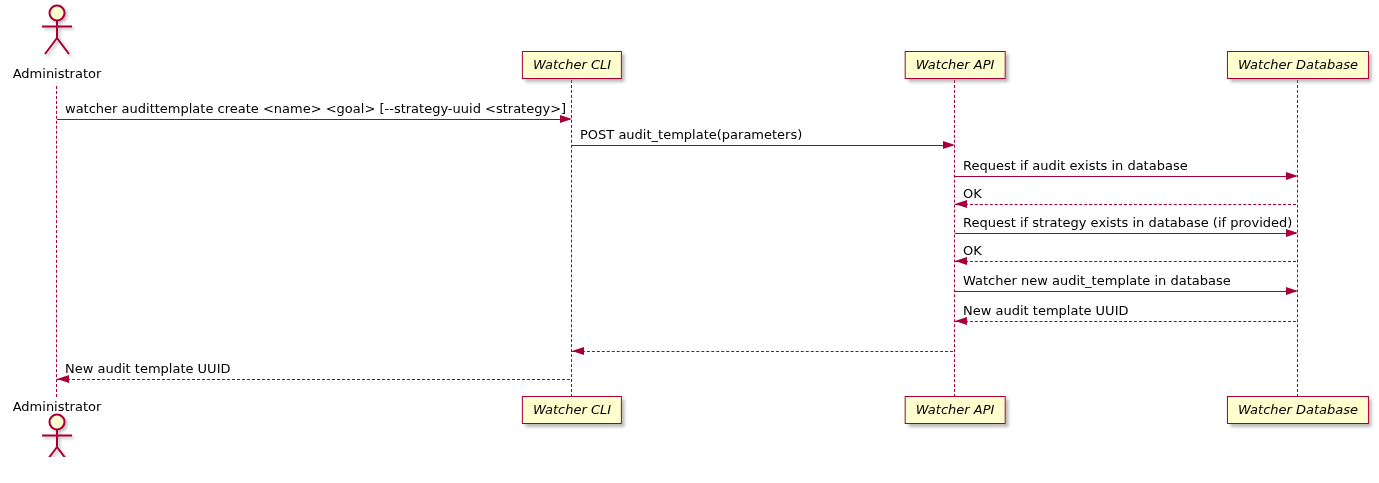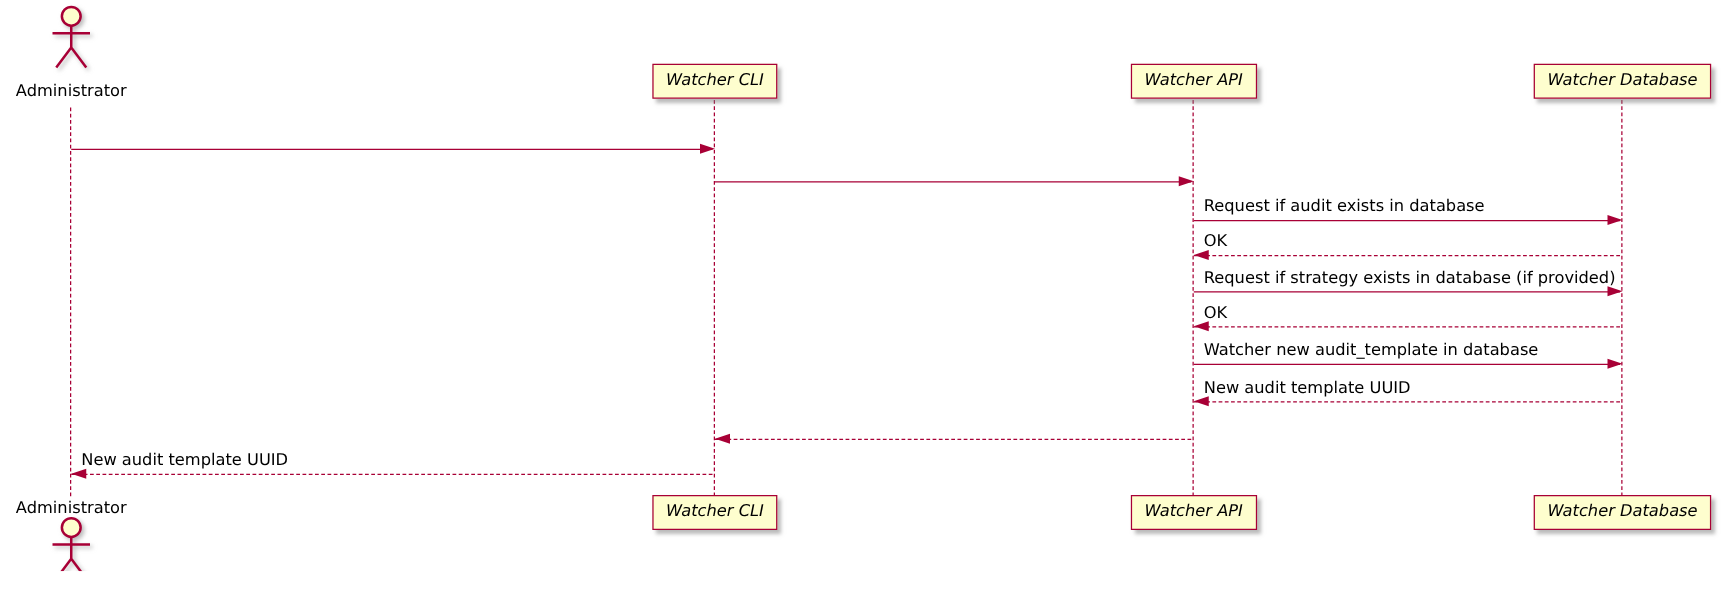--- a/index.html
+++ b/index.html
@@ -82,22 +82,24 @@
       </svg></div>
     <div class="lifeline" style="left: 571px; top: 80px; height: 317px;"></div>
     <div class="participant-box" style="left: 572px; top: 51px;">Watcher CLI</div>
     <div class="participant-box" style="left: 572px; top: 396px;">Watcher CLI</div>
     <div class="lifeline" style="left: 954px; top: 80px; height: 317px;"></div>
     <div class="participant-box" style="left: 955px; top: 51px;">Watcher API</div>
     <div class="participant-box" style="left: 955px; top: 396px;">Watcher API</div>
     <div class="lifeline" style="left: 1297px; top: 80px; height: 317px;"></div>
     <div class="participant-box" style="left: 1298px; top: 51px;">Watcher Database</div>
     <div class="participant-box" style="left: 1298px; top: 396px;">Watcher Database</div>
+    <div class="msg-label" style="left: 65px; top: 102px;">watcher audittemplate create &lt;name&gt; &lt;goal&gt; [--strategy-uuid &lt;strategy&gt;]</div>
     <div class="msg-line solid" style="left: 57px; top: 119px; width: 513px;"></div>
     <div class="arrowhead right" style="top: 115px; left: 560px;"></div>
+    <div class="msg-label" style="left: 580px; top: 128px;">POST audit_template(parameters)</div>
     <div class="msg-line solid" style="left: 572px; top: 145px; width: 381px;"></div>
     <div class="arrowhead right" style="top: 141px; left: 943px;"></div>
     <div class="msg-label" style="left: 963px; top: 159px;">Request if audit exists in database</div>
     <div class="msg-line solid" style="left: 955px; top: 176px; width: 341px;"></div>
     <div class="arrowhead right" style="top: 172px; left: 1286px;"></div>
     <div class="msg-label" style="left: 963px; top: 187px;">OK</div>
     <div class="msg-line dashed" style="left: 955px; top: 204px; width: 341px;"></div>
     <div class="arrowhead left" style="top: 200px; left: 955px;"></div>
     <div class="msg-label" style="left: 963px; top: 216px;">Request if strategy exists in database (if provided)</div>
     <div class="msg-line solid" style="left: 955px; top: 233px; width: 341px;"></div>

